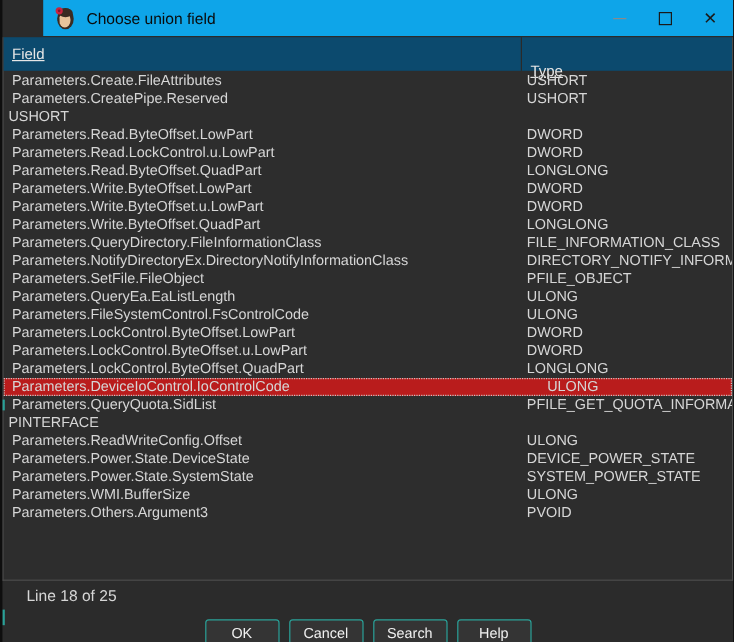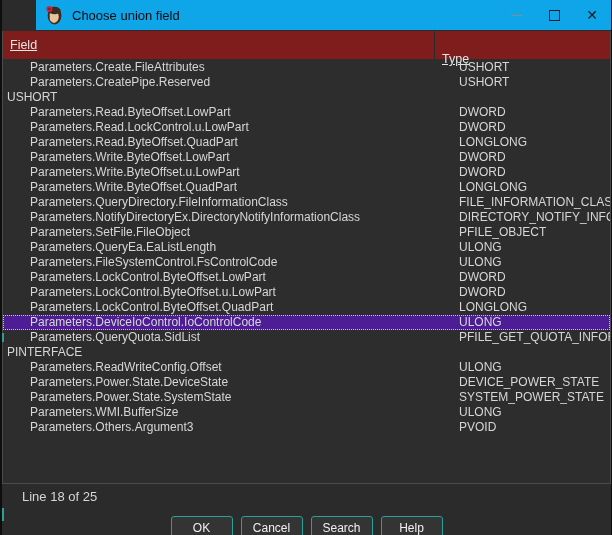--- a/index.html
+++ b/index.html
@@ -26,36 +26,36 @@
   }
   .min-glyph{display:block;width:11px;height:0;border-top:1px solid #8a8a8a;}
   .max-glyph{display:block;width:11px;height:11px;border:1px solid #1a1a1a;background:transparent;}
   .close-glyph{font-size:14px;color:#1a1a1a;line-height:1;}
   
   #table{
     position:absolute;top:31px;left:0;width:609px;height:453px;
     background:#2d2d2d;border:1px solid #4b4b4b;border-top:none;
   }
   #table-header{
-    position:absolute;top:0;left:0;right:0;height:28px;background:#7f1d1d;
+    position:absolute;top:0;left:0;right:0;height:28px;background:#0c4a6e;
     display:flex;align-items:center;color:#e6e6e6;font-size:12.5px;text-decoration:underline;
   }
   .hdr-cell{padding-left:7px;white-space:nowrap;}
   .hdr-field{width:431px;flex:0 0 auto;}
   .hdr-sep{width:1px;height:28px;background:#2a2a2a;flex:0 0 auto;}
   .hdr-type{flex:1 1 auto;margin-top:28px;}
   #field-list{position:absolute;top:29px;left:0;right:0;bottom:0;overflow:hidden;}
   .row{
     display:flex;height:15px;line-height:15px;font-size:12px;color:#d6d6d6;
     white-space:nowrap;cursor:default;
   }
-  .cell-field{width:432px;flex:0 0 auto;padding-left:7px;overflow:hidden;margin-left:20px;}
+  .cell-field{width:432px;flex:0 0 auto;padding-left:7px;overflow:hidden;}
   .cell-type{flex:1 1 auto;padding-left:4px;overflow:hidden;}
   .row.selected{
-    background:#4c1d95;outline:1px dotted #c8c8c8;outline-offset:-1px;
+    background:#b91c1c;outline:1px dotted #c8c8c8;outline-offset:-1px;gap:17px;
   }
   
   #statusbar{
     position:absolute;top:484px;left:0;right:0;height:24px;
     display:flex;align-items:center;color:#d6d6d6;font-size:13px;
   }
   #status-text{padding-left:20px;}
   
   #button-row{
     position:absolute;top:516px;left:0;right:0;height:26px;

